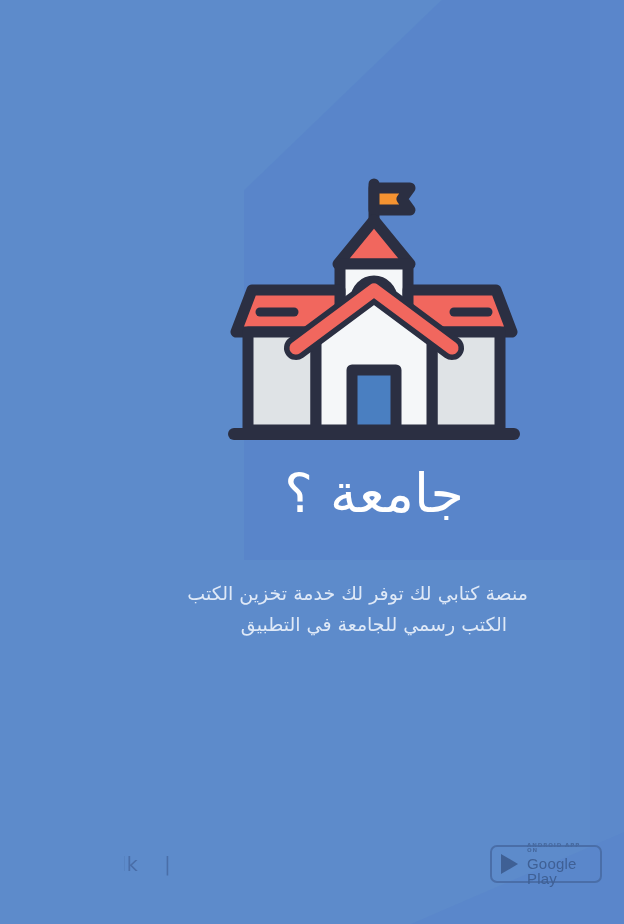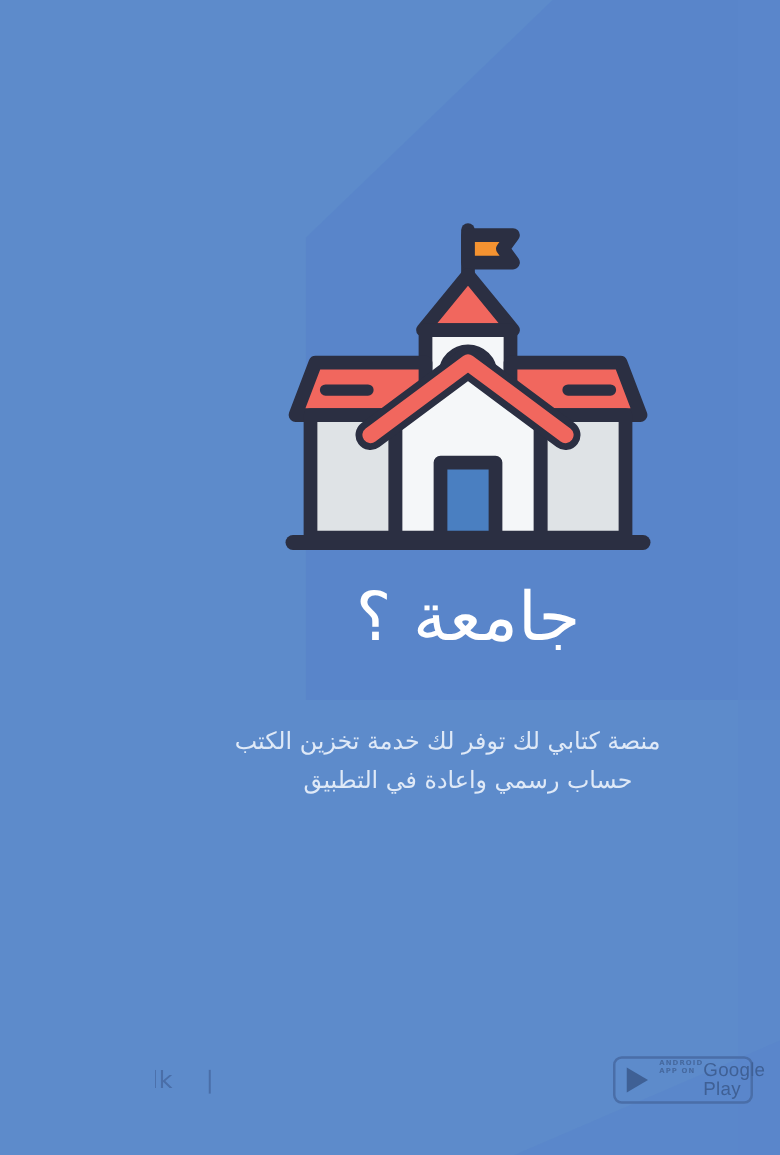--- a/index.html
+++ b/index.html
@@ -110,21 +110,21 @@
     transform:translateY(-50%);
     width:112px;height:38px;
     border:2px solid #4a6ea8;
     border-radius:7px;
     display:flex;align-items:center;
     box-sizing:border-box;
     padding:0 7px;
     background:transparent;
   }
   .badge .tri{flex:0 0 auto;margin-right:6px;}
-  .badge .txt{display:flex;flex-direction:row;justify-content:center;line-height:1;}
+  .badge .txt{display:flex;flex-direction:column;justify-content:center;line-height:1;}
   .badge .small{
     font-size:5.5px;letter-spacing:.9px;color:#46699f;
     margin-bottom:2px;font-weight:bold;
   }
   .badge .big{
     font-size:15px;color:#3f6095;letter-spacing:.2px;
     font-family:"Liberation Sans",sans-serif;
   }
 </style>
 </head>
@@ -171,21 +171,21 @@
 
         <line x1="10" y1="266" x2="290" y2="266" stroke-width="12"></line>
       </g>
     </svg>
   </div>
 
   <div class="headline">جامعة ؟</div>
 
   <div class="body-copy">
     <span class="line">منصة كتابي لك توفر لك خدمة تخزين الكتب</span>
-    <span class="line">حساب رسمي واعادة في التطبيق</span>
+    <span class="line">الكتب رسمي للجامعة في التطبيق</span>
   </div>
 
   <div class="footer">
 
     <div class="footer-left">
       <span class="footer-handle">abilk</span>
       <span class="footer-sep">|</span>
     </div>
 
     <div class="badge">

